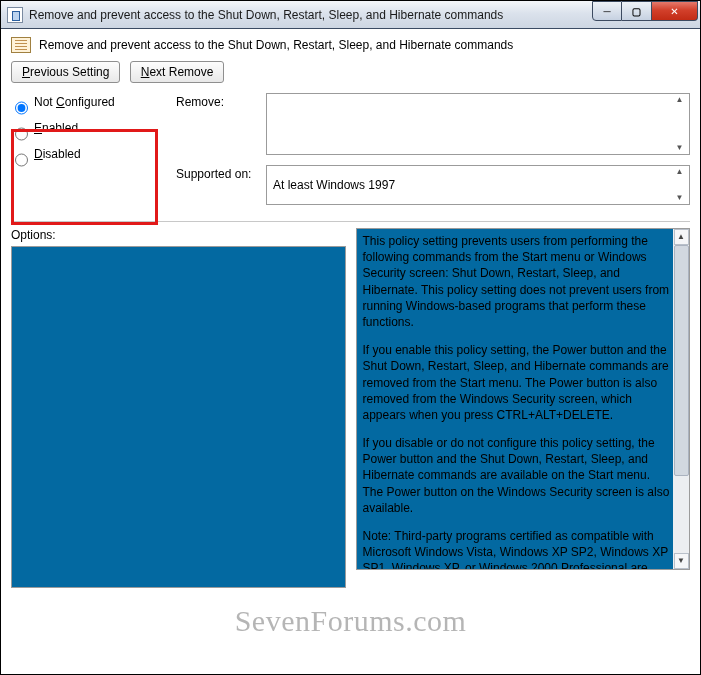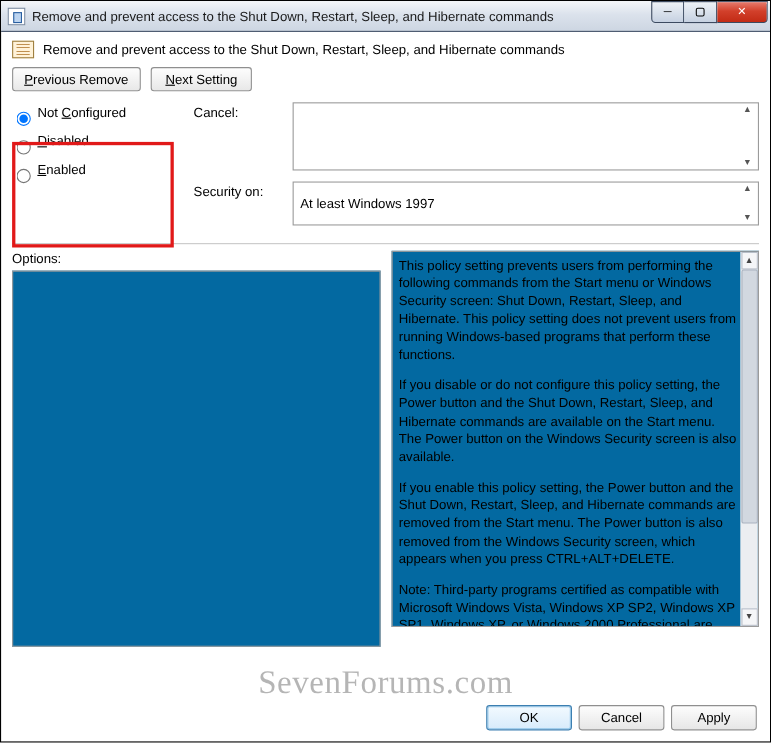--- a/index.html
+++ b/index.html
@@ -187,53 +187,53 @@
 </div>
 
 <div class="client">
 
   <div class="heading-row">
     <div class="heading-icon"></div>
     <div>Remove and prevent access to the Shut Down, Restart, Sleep, and Hibernate commands</div>
   </div>
 
   <div class="nav-btns">
-    <span class="btn"><u>P</u><span>revious Remove</span></span>
-    <span class="btn"><u>N</u><span>ext Setting</span></span>
+    <span class="btn"><u>P</u><span>revious Setting</span></span>
+    <span class="btn"><u>N</u><span>ext Remove</span></span>
   </div>
 
   <div class="config-row">
     <div class="radio-col">
       <div class="radio-line">
         <input type="radio" name="cfg" checked="" style="">
         <label>Not <u>C</u>onfigured</label>
       </div>
       <div class="radio-line">
         <input type="radio" name="cfg" style="">
-        <label><u>D</u>isabled</label>
+        <label><u>E</u>nabled</label>
       </div>
       <div class="radio-line">
         <input type="radio" name="cfg" style="">
-        <label><u>E</u>nabled</label>
+        <label><u>D</u>isabled</label>
       </div>
     </div>
 
     <div class="fields-col">
       <div class="field-row">
-        <div class="field-label">Cancel:</div>
+        <div class="field-label">Remove:</div>
         <div class="textarea-like comment-box">
           <span></span>
           <div class="spin-arrows">
               <span>▲</span>
               <span>▼</span>
             </div>
         </div>
       </div>
       <div class="field-row">
-        <div class="field-label">Security on:</div>
+        <div class="field-label">Supported on:</div>
         <div class="textarea-like supported-box">
           <span>At least Windows 1997</span>
           <div class="spin-arrows">
               <span>▲</span>
               <span>▼</span>
             </div>
         </div>
       </div>
     </div>
   </div>
@@ -243,34 +243,29 @@
   <hr class="divider">
 
   <div class="lower">
     <div class="lower-col">
       <div class="lower-label">Options:</div>
       <div class="panel"></div>
     </div>
     <div class="lower-col">
       <div class="panel help-panel">
         <p>This policy setting prevents users from performing the following commands from the Start menu or Windows Security screen: Shut Down, Restart, Sleep, and Hibernate. This policy setting does not prevent users from running Windows-based programs that perform these functions.</p>
+        <p>If you enable this policy setting, the Power button and the Shut Down, Restart, Sleep, and Hibernate commands are removed from the Start menu. The Power button is also removed from the Windows Security screen, which appears when you press CTRL+ALT+DELETE.</p>
         <p>If you disable or do not configure this policy setting, the Power button and the Shut Down, Restart, Sleep, and Hibernate commands are available on the Start menu. The Power button on the Windows Security screen is also available.</p>
-        <p>If you enable this policy setting, the Power button and the Shut Down, Restart, Sleep, and Hibernate commands are removed from the Start menu. The Power button is also removed from the Windows Security screen, which appears when you press CTRL+ALT+DELETE.</p>
         <p>Note: Third-party programs certified as compatible with Microsoft Windows Vista, Windows XP SP2, Windows XP SP1, Windows XP, or Windows 2000 Professional are required to support this policy setting.</p>
         <div class="scrollbar">
           <div class="scroll-btn">▲</div>
           <div class="track">
             <div class="thumb"></div>
           </div>
           <div class="scroll-btn">▼</div>
         </div>
       </div>
     </div>
   </div>
 
-  <div class="button-row">
-    <div class="dlg-btn default">OK</div>
-    <div class="dlg-btn">Cancel</div>
-    <div class="dlg-btn">Apply</div>
-  </div>
 
   <div class="watermark">SevenForums.com</div>
 </div>
 
 </body></html>

